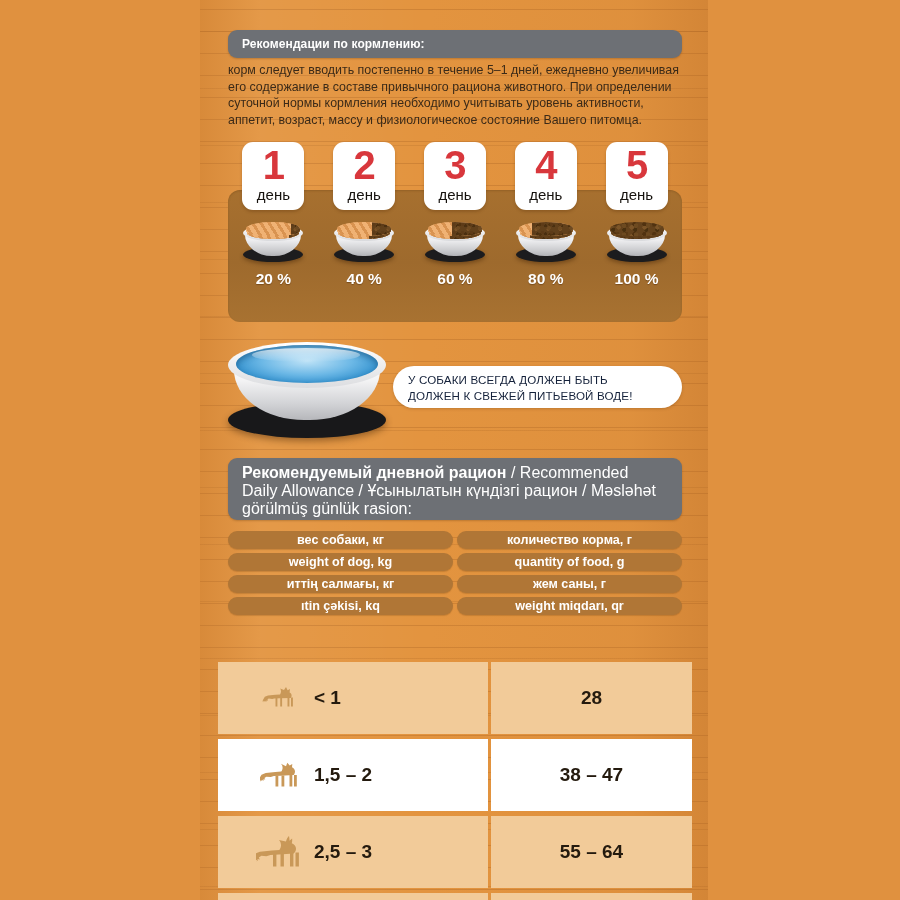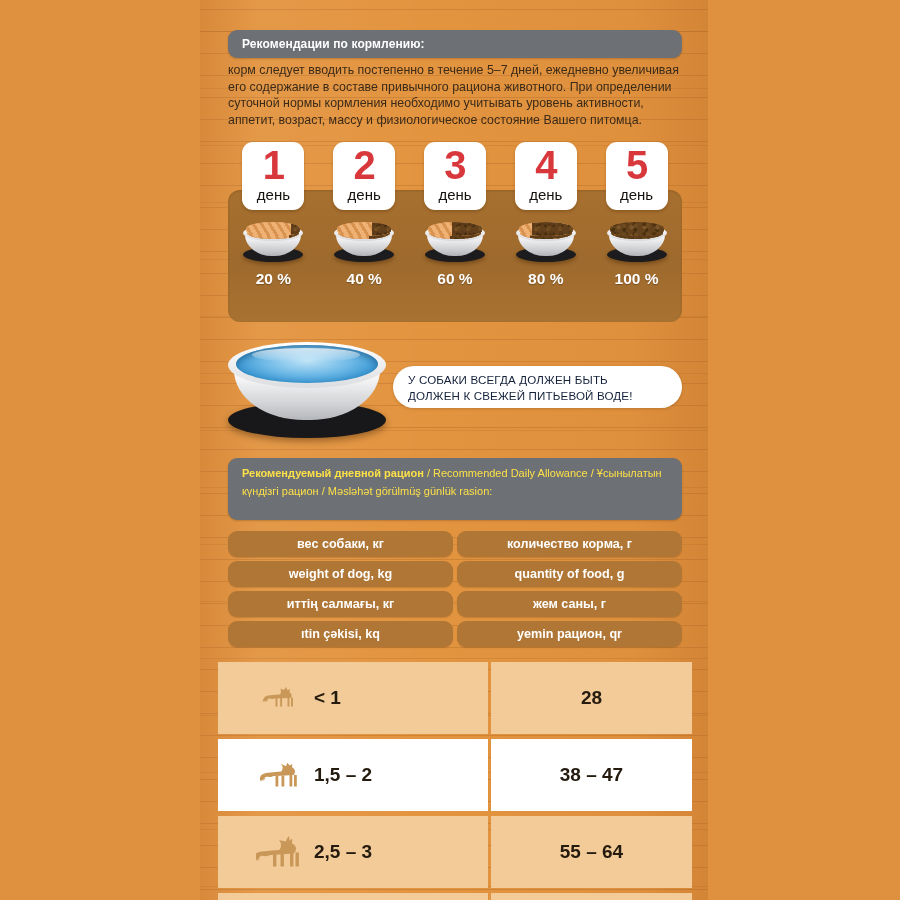--- a/index.html
+++ b/index.html
@@ -167,29 +167,29 @@
     box-shadow:0 1px 3px rgba(90,50,10,.25);
   }
   .banner .bt{
     color:#14213a;font-weight:normal;font-size:11.6px;line-height:15.5px;
     padding:6px 0 0 15px;letter-spacing:.15px;
   }
 
   
   .ration{position:absolute;left:228px;top:458px;width:454px;height:62px;}
   .ration .rt{
-    color:#fde047;font-size:11px;line-height:18px;padding:6px 16px 0 14px;
+    color:#ffffff;font-size:16px;line-height:18px;padding:6px 16px 0 14px;
   }
   .ration .rt b{font-weight:bold;}
 
   
   .langs{position:absolute;left:228px;top:531px;width:454px;}
   .langrow{display:flex;gap:4px;margin-bottom:4px;}
   .langcell{
-    flex:1;background:#b07636;border-radius:9px;height:26px;
+    flex:1;background:#b07636;border-radius:9px;height:18px;
     display:flex;align-items:center;justify-content:center;
     color:#ffffff;font-weight:bold;font-size:12.6px;
     box-shadow:0 1px 1px rgba(90,50,10,.20);
   }
 
   
   .table{position:absolute;left:218px;top:662px;width:474px;}
   .trow{display:flex;gap:3px;margin-bottom:5px;height:72px;}
   .tcell{
     display:flex;align-items:center;
@@ -205,21 +205,21 @@
 </style>
 </head>
 <body>
 
 <div class="page">
   <div class="wood"></div>
 
   <div class="gray-pill" style="left:228px;top:30px;width:454px;height:28px;">
     <div class="ttl">Рекомендации по кормлению:</div>
   </div>
-  <div class="intro">корм следует вводить постепенно в течение 5–7 дней, ежедневно увеличивая его содержание в составе привычного рациона животного. При определении суточной нормы кормления необходимо учитывать уровень активности, аппетит, возраст, массу и физиологическое состояние Вашего питомца.</div>
+  <div class="intro">корм следует вводить постепенно в течение 5–1 дней, ежедневно увеличивая его содержание в составе привычного рациона животного. При определении суточной нормы кормления необходимо учитывать уровень активности, аппетит, возраст, массу и физиологическое состояние Вашего питомца.</div>
 
   <div class="brownpanel"></div>
   <div class="daycol">
 
     <div class="daycell" style="left:0px;">
       <div class="daycard">
         <div class="daynum">1</div>
         <div class="daylbl">день</div>
       </div>
       <div class="bowlwrap">
@@ -349,21 +349,21 @@
     <div class="langrow">
       <div class="langcell">weight of dog, kg</div>
       <div class="langcell">quantity of food, g</div>
     </div>
     <div class="langrow">
       <div class="langcell">иттің салмағы, кг</div>
       <div class="langcell">жем саны, г</div>
     </div>
     <div class="langrow">
       <div class="langcell">ıtin çəkisi, kq</div>
-      <div class="langcell">yemin рацион, qr</div>
+      <div class="langcell">weight miqdarı, qr</div>
     </div>
   </div>
 
   <div class="table">
 
     <div class="trow tan">
       <div class="tcell left">
         <span class="dogicon">
           <svg width="34" height="22" viewBox="0 0 34 22">
             <path fill="#c99858" d="M22 3l2-3 1.6 3.2L28 2l-.4 3.6c1.3.5 2 1.6 2 3.1 0 .7-.2 1.3-.6 1.8l-.2 .4-11.2 .3-5.4.2-2 .6-3.6-.5-1.2 1.2.6 1.1-1.6-.2.4 1.1-1.5-.9.3 1.3-1.3-1.1-.3 1.4-.5-1.6-.8 1.2.1-1.7 2-3.6 3.2-1.2 7.4-.7 4.6-.4c.6-.9 1-1.9 1-3 0-1.1-.3-2-.9-2.8z"></path>

